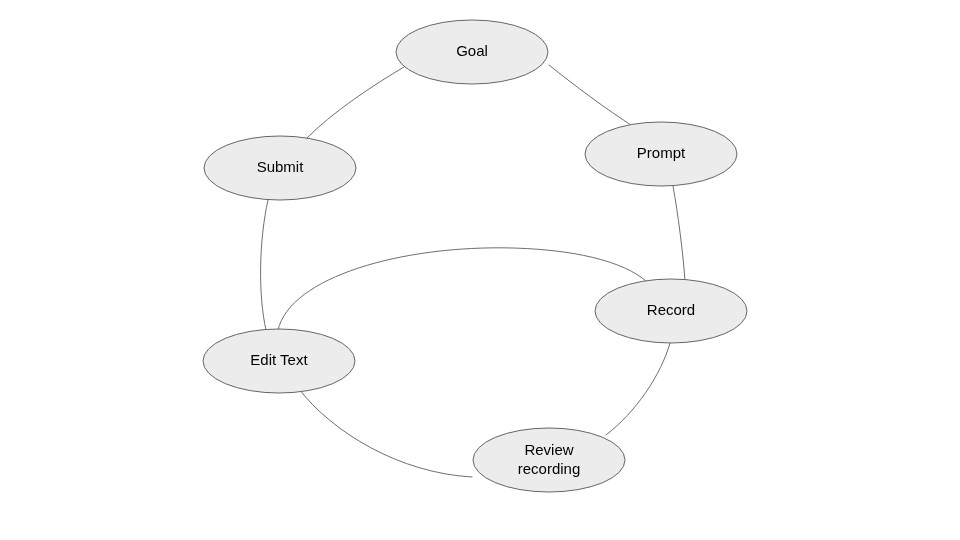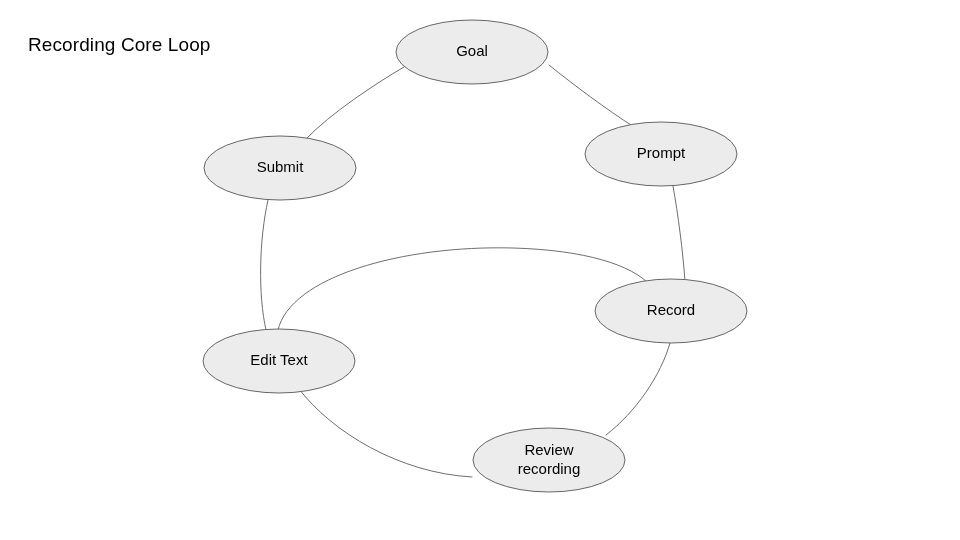--- a/index.html
+++ b/index.html
@@ -56,21 +56,20 @@
     fill: #000000;
     text-anchor: middle;
     dominant-baseline: middle;
   }
 </style>
 </head>
 <body>
 
 <div id="canvas">
 
-  <div class="diagram-title">Recording Core Loop</div>
 
   <svg class="graph-layer" viewBox="0 0 960 540">
     <g id="edges-group">
         <path class="edge-path" d="M 549 65 C 575 86, 606 109, 634 127" stroke="#6f6f6f"></path>
         <path class="edge-path" d="M 673 186 C 678 214, 683 252, 685 281" stroke="#6f6f6f"></path>
         <path class="edge-path" d="M 670 343 C 661 375, 636 412, 606 435" stroke="#6f6f6f"></path>
         <path class="edge-path" d="M 299 389 C 332 432, 399 473, 472 477" stroke="#6f6f6f"></path>
         <path class="edge-path" d="M 268 200 C 259 240, 258 295, 266 330" stroke="#6f6f6f"></path>
         <path class="edge-path" d="M 404 67 C 375 84, 331 113, 306 139" stroke="#6f6f6f"></path>
         <path class="edge-path" d="M 278 330 C 290 277, 402 245, 513 248 C 585 250, 632 265, 650 285" stroke="#6f6f6f"></path>

